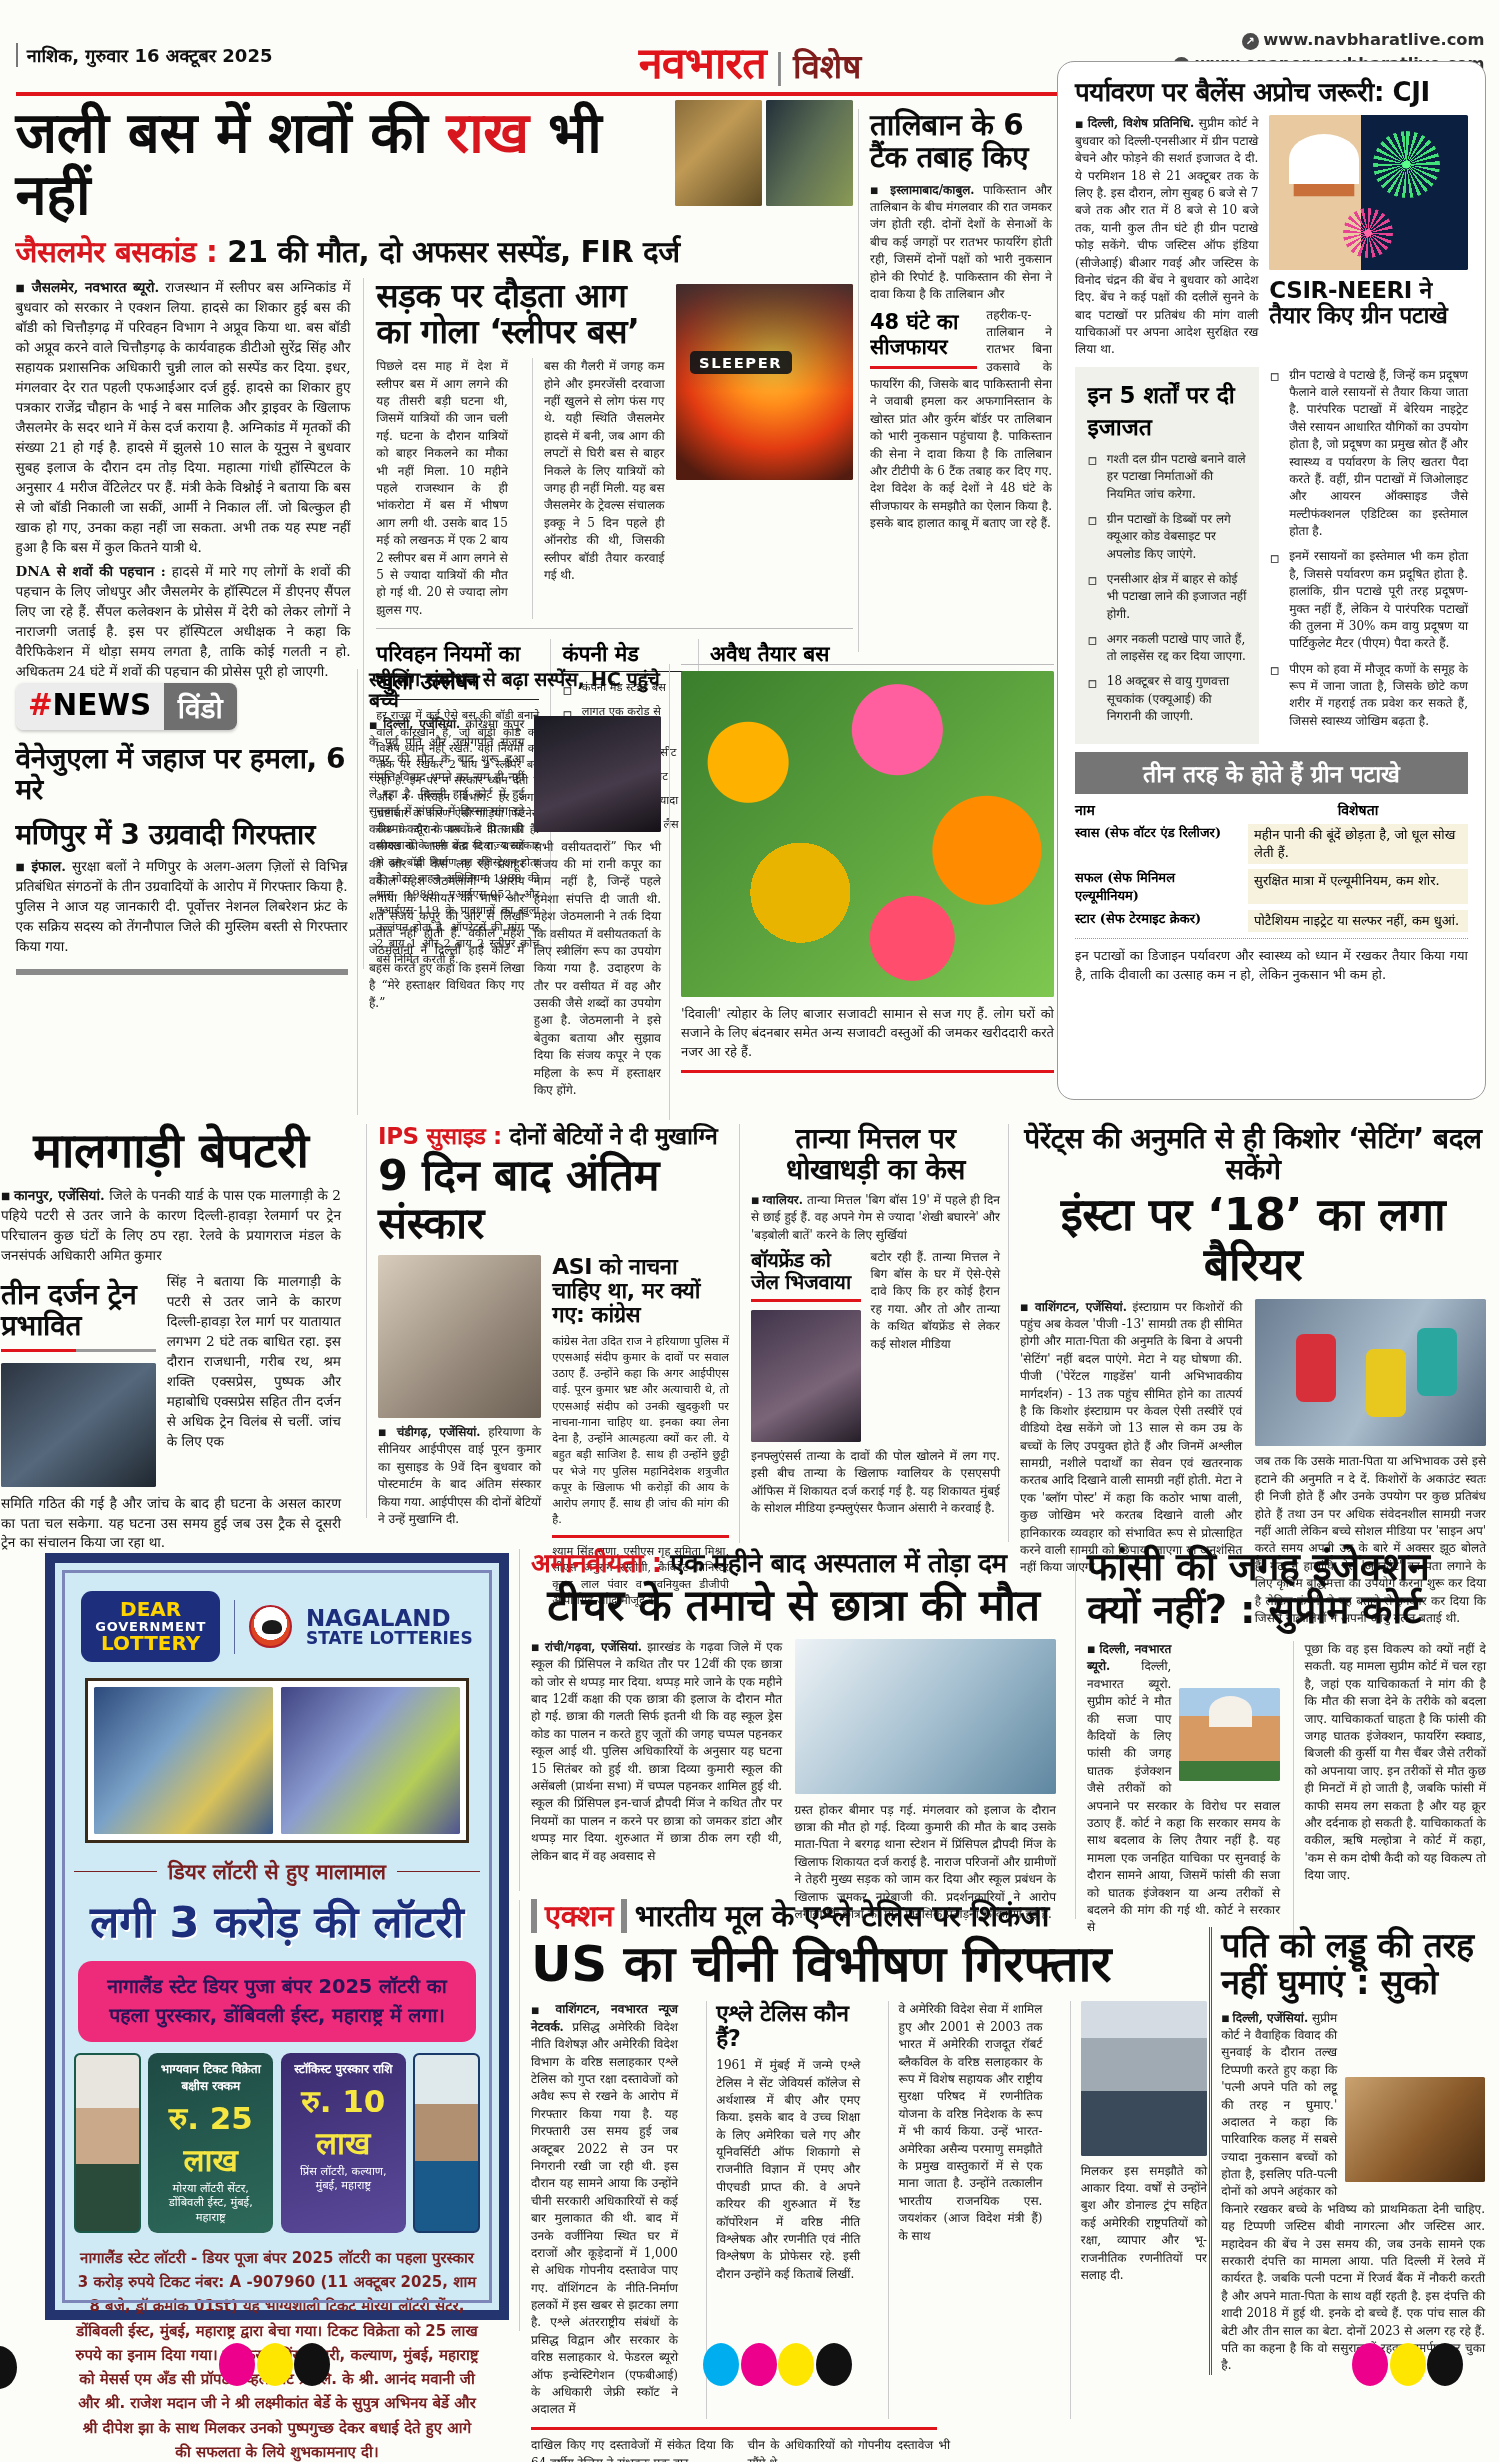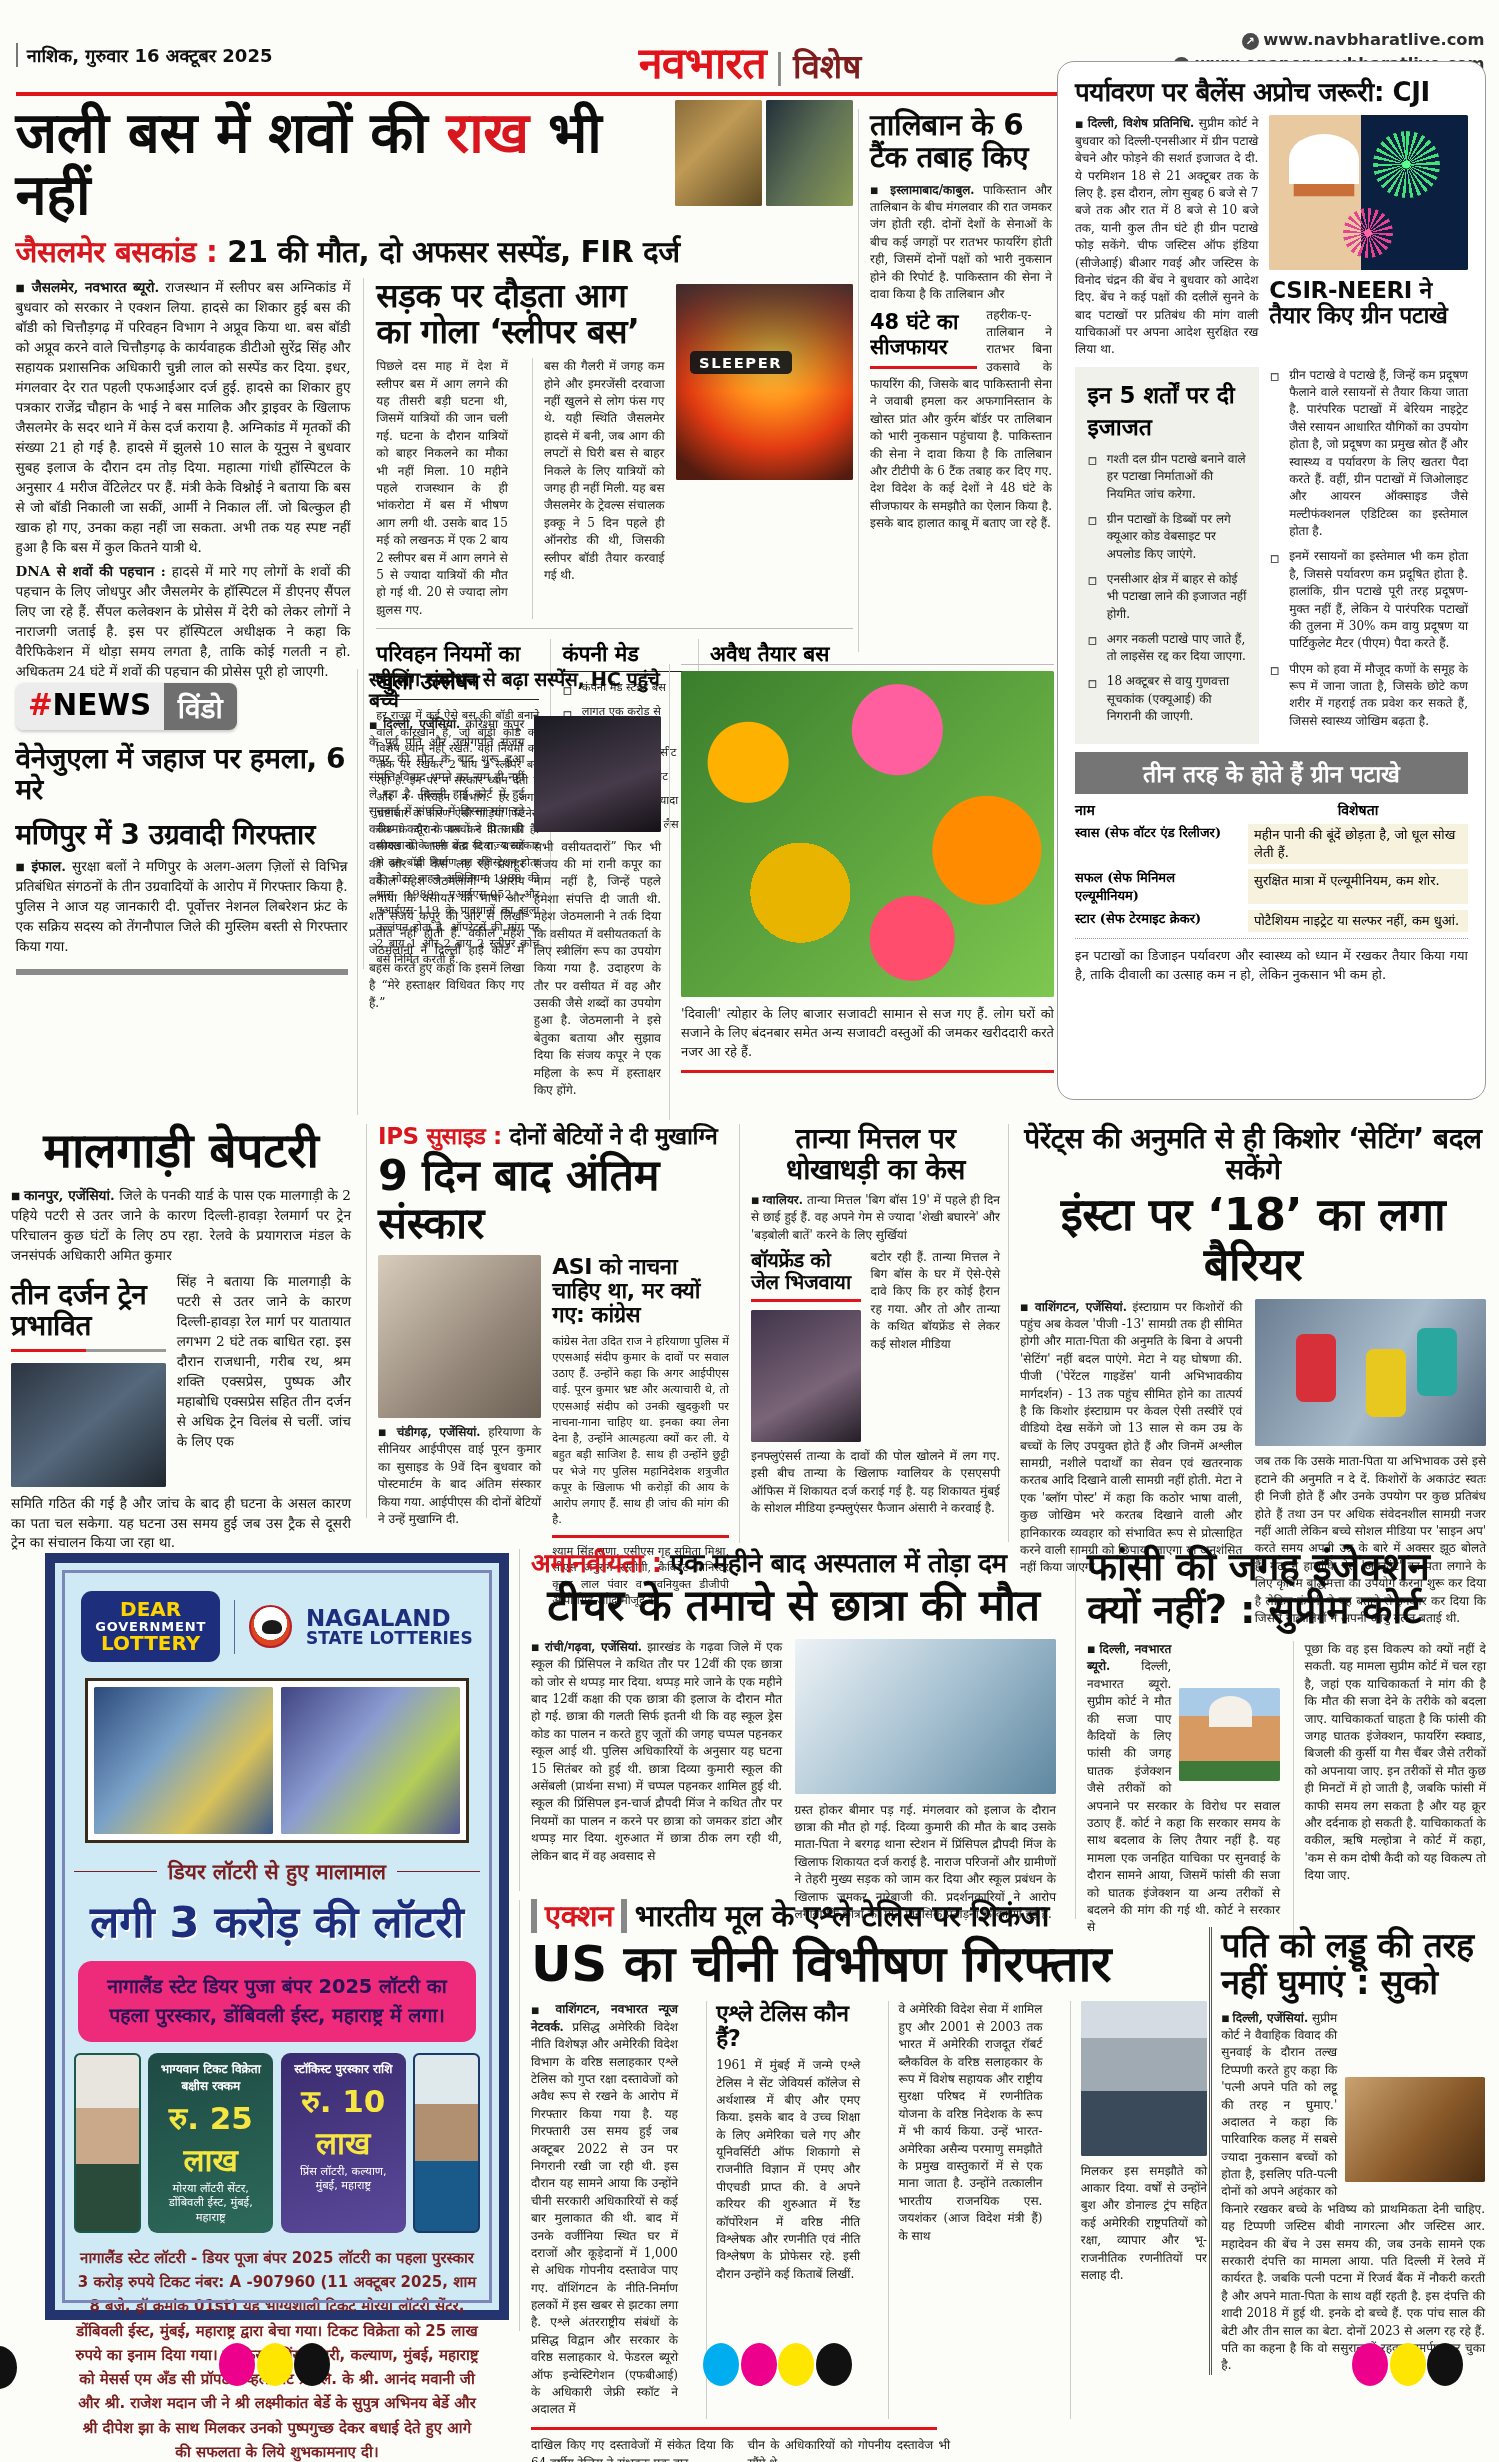--- a/index.html
+++ b/index.html
@@ -261,21 +261,21 @@
     </div>
   </div>
 
   <div class="abs colsep" style="left:669px;top:664px;width:385px;height:456px;padding-left:11px">
     <hr class="thin" style="margin-bottom:6.2px">
     <div class="ph ph-market" style="width:100%;height:326px"></div>
     <p class="serif b16 just" style="margin-top:7.8px">'दिवाली' त्योहार के लिए बाजार सजावटी सामान से सज गए हैं. लोग घरों को सजाने के लिए बंदनबार समेत अन्य सजावटी वस्तुओं की जमकर खरीददारी करते नजर आ रहे हैं.</p>
     <hr class="redline" style="height:3.1px;margin-top:7.8px">
   </div>
 
-  <div class="abs" style="left:11px;top:1124px;width:340px;height:419px">
+  <div class="abs" style="left:1px;top:1124px;width:340px;height:419px">
     <h2 class="hl" style="font-size:48px;text-align:center;margin-bottom:9.3px">मालगाड़ी बेपटरी</h2>
     <p class="serif b17 just"><span class="byl">कानपुर, एजेंसियां.</span> <span>जिले के पनकी यार्ड के पास एक मालगाड़ी के 2 पहिये पटरी से उतर जाने के कारण दिल्ली-हावड़ा रेलमार्ग पर ट्रेन परिचालन कुछ घंटों के लिए ठप रहा. रेलवे के प्रयागराज मंडल के जनसंपर्क अधिकारी अमित कुमार</span></p>
     <div class="flex" style="gap:11px;margin-top:6.2px">
       <div style="width:47%">
         <h3 class="hl subhead-rule" style="font-size:28px;margin:7.8px 0 11px">तीन दर्जन ट्रेन प्रभावित</h3>
         <div class="ph ph-train" style="width:100%;height:124px;margin-top:11px"></div>
       </div>
       <p class="serif b17 just" style="width:53%">सिंह ने बताया कि मालगाड़ी के पटरी से उतर जाने के कारण दिल्ली-हावड़ा रेल मार्ग पर यातायात लगभग 2 घंटे तक बाधित रहा. इस दौरान राजधानी, गरीब रथ, श्रम शक्ति एक्सप्रेस, पुष्पक और महाबोधि एक्सप्रेस सहित तीन दर्जन से अधिक ट्रेन विलंब से चलीं. जांच के लिए एक</p>
     </div>
     <p class="serif b17 just" style="margin-top:6.2px">समिति गठित की गई है और जांच के बाद ही घटना के असल कारण का पता चल सकेगा. यह घटना उस समय हुई जब उस ट्रैक से दूसरी ट्रेन का संचालन किया जा रहा था.</p>

